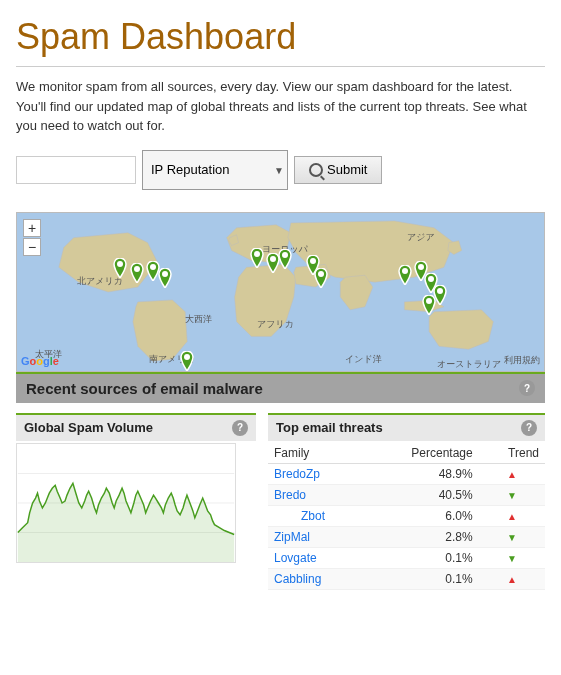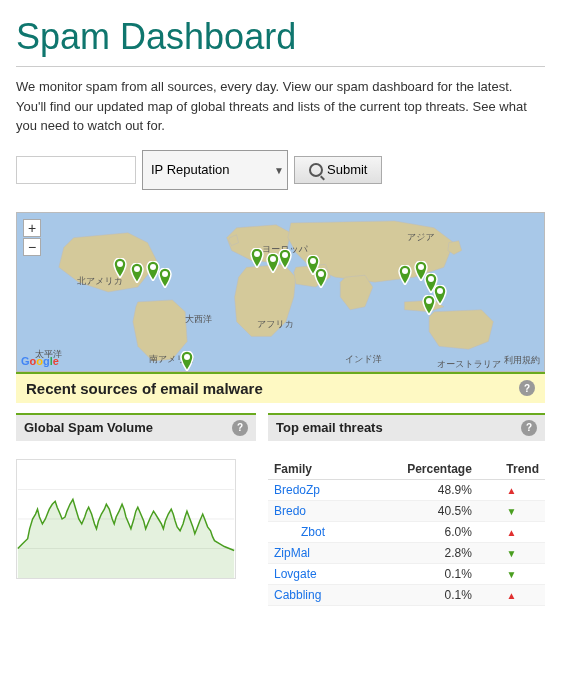--- a/index.html
+++ b/index.html
@@ -7,21 +7,21 @@
       font-family: Arial, sans-serif;
       font-size: 13px;
       color: #333;
       background: #fff;
       width: 561px;
       min-height: 675px;
       overflow-x: hidden;
     }
     #page-title {
       font-size: 36px;
-      color: #0f766e;
+      color: #a16207;
       font-weight: normal;
       padding: 16px 16px 8px 16px;
     }
     .title-divider {
       border: none;
       border-top: 1px solid #ccc;
       margin: 0 16px 10px 16px;
     }
     .description {
       padding: 0 16px 14px 16px;
@@ -151,21 +151,21 @@
       right: 4px;
       font-size: 9px;
       color: #555;
     }
 
     
     .section-header {
       display: flex;
       align-items: center;
       justify-content: space-between;
-      background: #fef9c3;
+      background: #a3a3a3;
       padding: 6px 10px;
       margin: 0 16px;
       border-top: 2px solid #6aaa1e;
     }
     .section-header-title {
       font-size: 15px;
       font-weight: bold;
       color: #222;
     }
     .help-icon {
@@ -195,21 +195,21 @@
     .panel-right {
       flex: 1;
     }
     .panel-header {
       display: flex;
       align-items: center;
       justify-content: space-between;
       background: #e8e8e8;
       padding: 5px 8px;
       border-top: 2px solid #6aaa1e;
-      margin-bottom: 18px;
+      margin-bottom: 2px;
     }
     .panel-header-title {
       font-size: 13px;
       font-weight: bold;
       color: #222;
     }
 
     
     .chart-area {
       border: 1px solid #ddd;
@@ -225,21 +225,21 @@
     }
 
     
     .threats-table {
       width: 100%;
       border-collapse: collapse;
       font-size: 12px;
     }
     .threats-table th {
       text-align: left;
-      font-weight: bold;
+      font-weight: normal;
       padding: 3px 6px;
       border-bottom: 1px solid #ddd;
       color: #333;
     }
     .threats-table th.right {
       text-align: right;
     }
     .threats-table td {
       padding: 3px 6px;
       border-bottom: 1px solid #f0f0f0;

